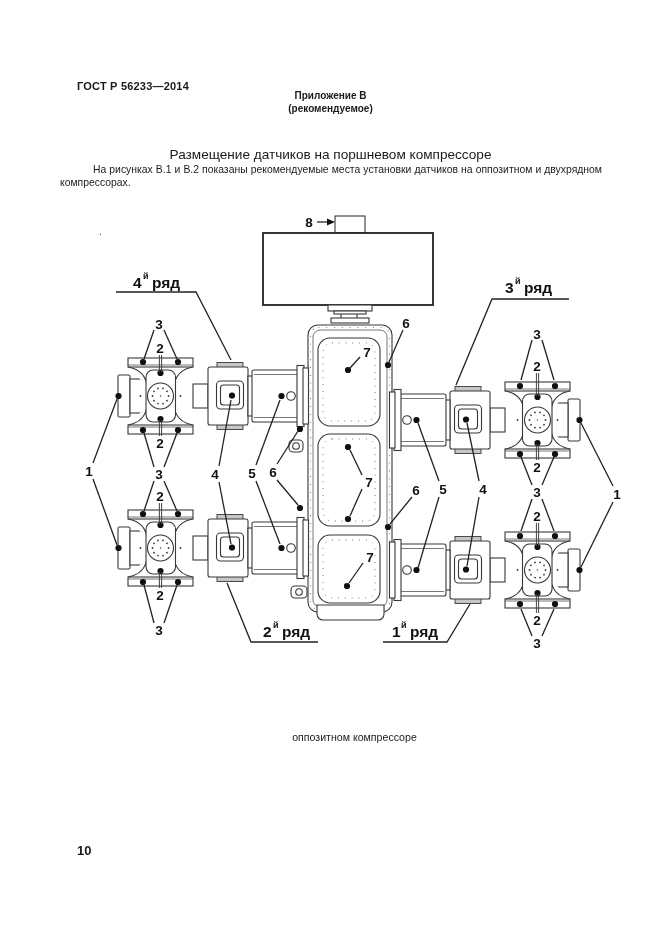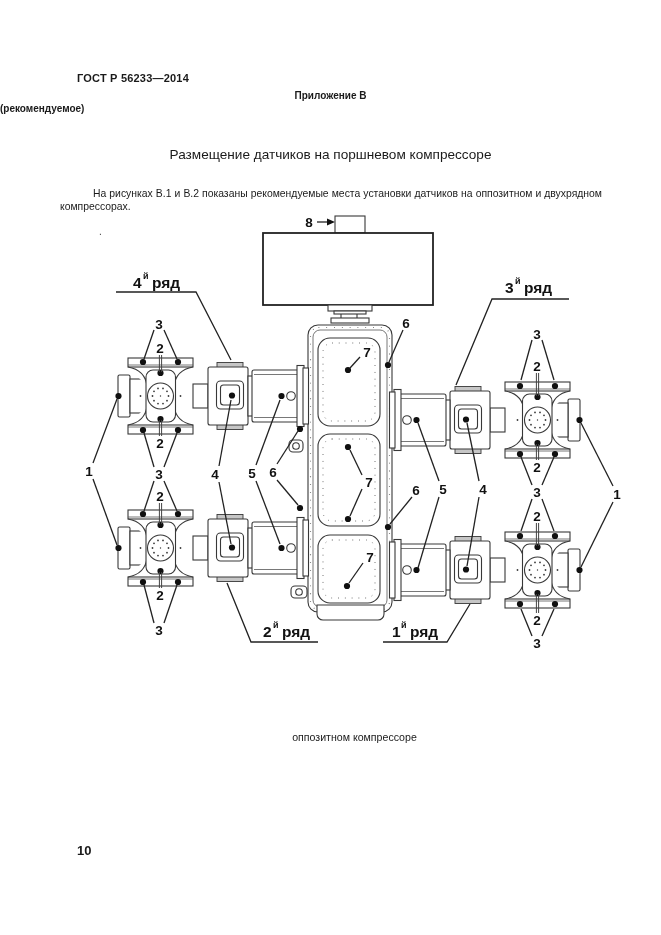--- a/index.html
+++ b/index.html
@@ -2,25 +2,25 @@
 <html><head>
 <meta charset="utf-8">
 <style>
   html,body{margin:0;padding:0;background:#888;}
   #page{
     position:relative;width:661px;height:935px;background:#ffffff;
     font-family:"Liberation Sans",sans-serif;color:#1a1a1a;overflow:hidden;
     margin:0 auto;
   }
   .abs{position:absolute;}
-  .std-code{left:77px;top:72px;font-size:11px;font-weight:bold;letter-spacing:.2px;}
+  .std-code{left:77px;top:80px;font-size:11px;font-weight:bold;letter-spacing:.2px;}
   .apx1{left:0;right:0;top:90px;text-align:center;font-size:10px;font-weight:bold;}
-  .apx2{left:0;right:0;top:103px;text-align:left;font-size:10px;font-weight:bold;}
+  .apx2{left:0;right:0;top:103px;text-align:center;font-size:10px;font-weight:bold;}
   .doc-title{left:0;right:0;top:147px;text-align:center;font-size:13.6px;font-weight:normal;}
-  .para{left:60px;top:188px;width:542px;font-size:10.4px;line-height:1.24;
+  .para{left:60px;top:164px;width:542px;font-size:10.4px;line-height:1.24;
         text-align:justify;text-align-last:left;text-indent:33px;}
   .stray{left:99px;top:226px;font-size:10px;color:#444;}
   .note{left:60px;top:672px;width:542px;font-size:9.6px;line-height:1.45;
         text-align:justify;text-indent:23px;}
   .cap1{left:0;right:0;top:716px;text-align:center;font-size:10.6px;}
   .cap2{left:0;right:0;top:731px;text-align:center;font-size:10.6px;padding-left:48px;}
   .pagenum{left:77px;top:843px;font-size:13px;font-weight:bold;}
   svg{position:absolute;left:0;top:0;}
   svg .ln{stroke:#383838;stroke-width:1.1;fill:#ffffff;}
   svg .ln2{stroke:#222;stroke-width:1.8;fill:#ffffff;}

